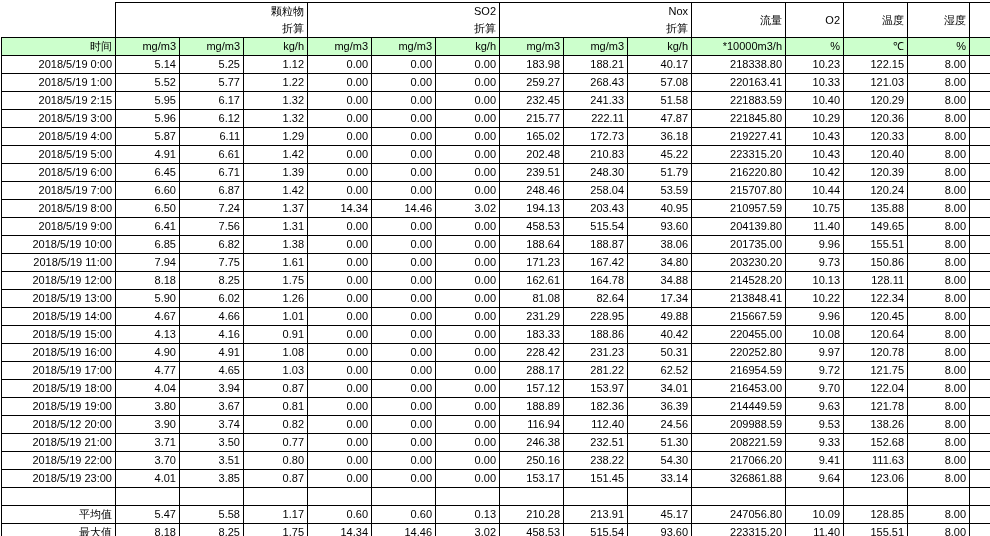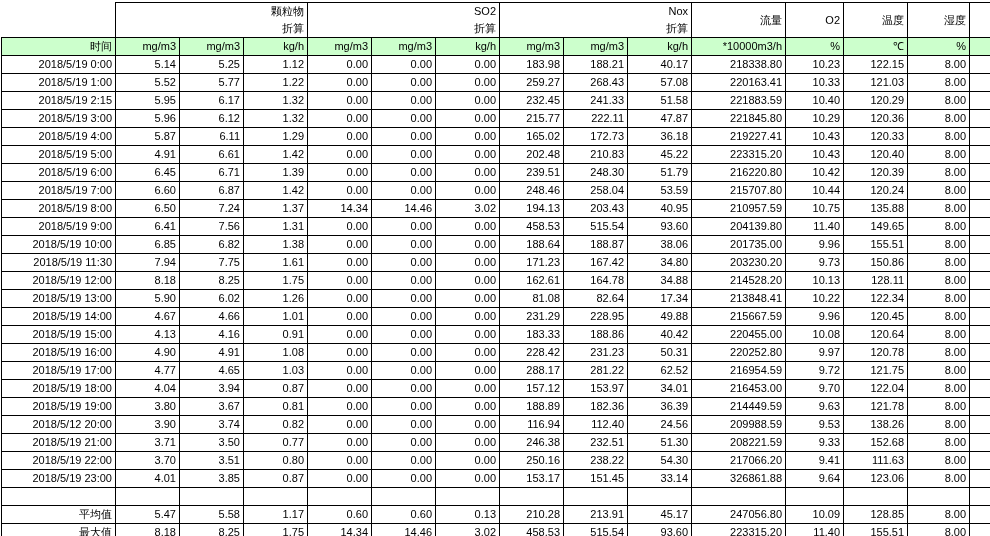--- a/index.html
+++ b/index.html
@@ -308,21 +308,21 @@
           <td>188.64</td>
           <td>188.87</td>
           <td>38.06</td>
           <td>201735.00</td>
           <td>9.96</td>
           <td>155.51</td>
           <td>8.00</td>
           <td>80.00</td>
         </tr>
         <tr>
-          <td class="ctr">2018/5/19 11:30</td>
+          <td class="ctr">2018/5/19 11:00</td>
           <td>7.94</td>
           <td>7.75</td>
           <td>1.61</td>
           <td>0.00</td>
           <td>0.00</td>
           <td>0.00</td>
           <td>171.23</td>
           <td>167.42</td>
           <td>34.80</td>
           <td>203230.20</td>

